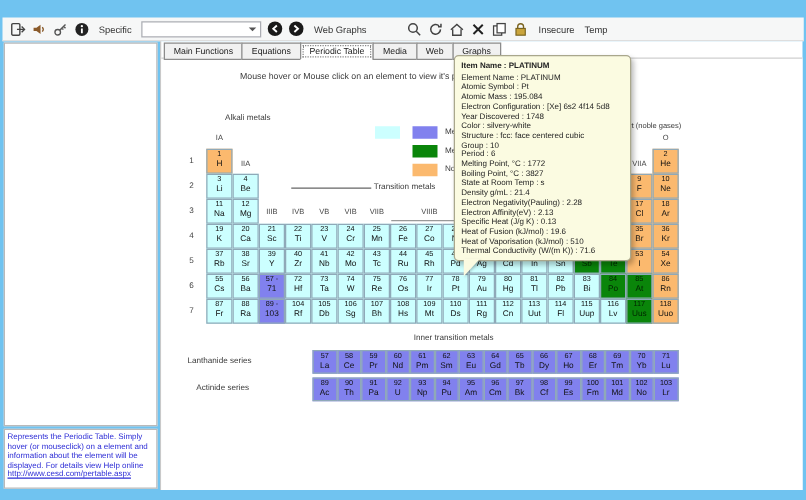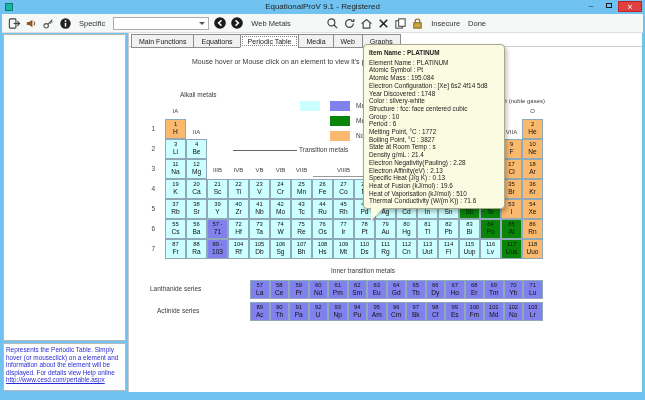--- a/index.html
+++ b/index.html
@@ -60,29 +60,20 @@
   .tooltip{position:absolute;left:234px;top:11px;width:142px;background:#FBFBE1;border:1px solid #A9A78C;border-radius:4px;padding:4px 5px 3px;font-size:6.4px;line-height:7.7px;color:#222;box-shadow:2px 3px 4px rgba(0,0,0,.25);z-index:5;}
   .tooltip .tip-title{font-weight:bold;margin-bottom:2px;}
   .tooltip .tail{position:absolute;left:7px;bottom:-13px;width:0;height:0;border-top:14px solid #FBFBE1;border-right:13px solid transparent;filter:drop-shadow(1px 1px 1px rgba(0,0,0,.2));}
   svg{display:block;}
 </style>
 </head>
 <body>
 
 <div class="window">
 
-  <div class="titlebar">
-    <span class="appicon"></span>
-    <span class="wtitle">EquationalProV 9.1 - Registered</span>
-    <span class="winbtns">
-      <span class="wbtn">–</span>
-      <span class="wbtn maxi"><span></span></span>
-      <span class="wbtn close">×</span>
-    </span>
-  </div>
 
   <div class="toolbar">
     <span class="ticon">
       <svg width="13" height="13" viewBox="0 0 14 14" fill="none" stroke="#444" stroke-width="1.2">
           <rect x="1.5" y="2" width="7" height="10" rx="1"></rect>
           <path d="M6 7h6"></path>
           <path d="M10 4.5 12.5 7 10 9.5"></path>
         </svg>
     </span>
     <span class="ticon">
@@ -114,21 +105,21 @@
           <circle cx="7" cy="7" r="5.8" fill="#1a1a1a"></circle>
           <path d="M8.5 4.4 5.6 7l2.9 2.6" stroke="#fff" fill="none" stroke-width="1.5"></path>
         </svg>
     </span>
     <span class="ticon">
       <svg width="14" height="14" viewBox="0 0 14 14">
           <circle cx="7" cy="7" r="5.8" fill="#1a1a1a"></circle>
           <path d="M5.5 4.4 8.4 7 5.5 9.6" stroke="#fff" fill="none" stroke-width="1.5"></path>
         </svg>
     </span>
-    <span class="tlabel">Web Metals</span>
+    <span class="tlabel">Web Graphs</span>
 
     <span class="tgroup-right">
       <span class="ticon">
         <svg width="13" height="13" viewBox="0 0 14 14" fill="none" stroke="#444" stroke-width="1.3">
             <circle cx="5.8" cy="5.8" r="3.7"></circle>
             <path d="m8.6 8.6 3.4 3.4"></path>
           </svg>
       </span>
       <span class="ticon">
         <svg width="13" height="13" viewBox="0 0 14 14" fill="none" stroke="#444" stroke-width="1.3">
@@ -153,21 +144,21 @@
             <rect x="5" y="2" width="7" height="8"></rect>
           </svg>
       </span>
       <span class="ticon">
         <svg width="13" height="13" viewBox="0 0 14 14">
             <path d="M4.5 6.2V4.6a2.5 2.5 0 0 1 5 0v1.6" fill="none" stroke="#7a6420" stroke-width="1.2"></path>
             <rect x="3" y="6.2" width="8" height="5.8" fill="#caa53d" stroke="#7a6420"></rect>
           </svg>
       </span>
       <span class="tlabel">Insecure</span>
-      <span class="tlabel">Done</span>
+      <span class="tlabel">Temp</span>
     </span>
   </div>
 
   <div class="left-panel"></div>
   <div class="info-panel">
     <span>Represents the Periodic Table. Simply hover (or mouseclick) on a element and information about the element will be displayed. For details view Help online</span>
     <a href="#">http://www.cesd.com/pertable.aspx</a>
   </div>
 
   <div class="main-panel">

